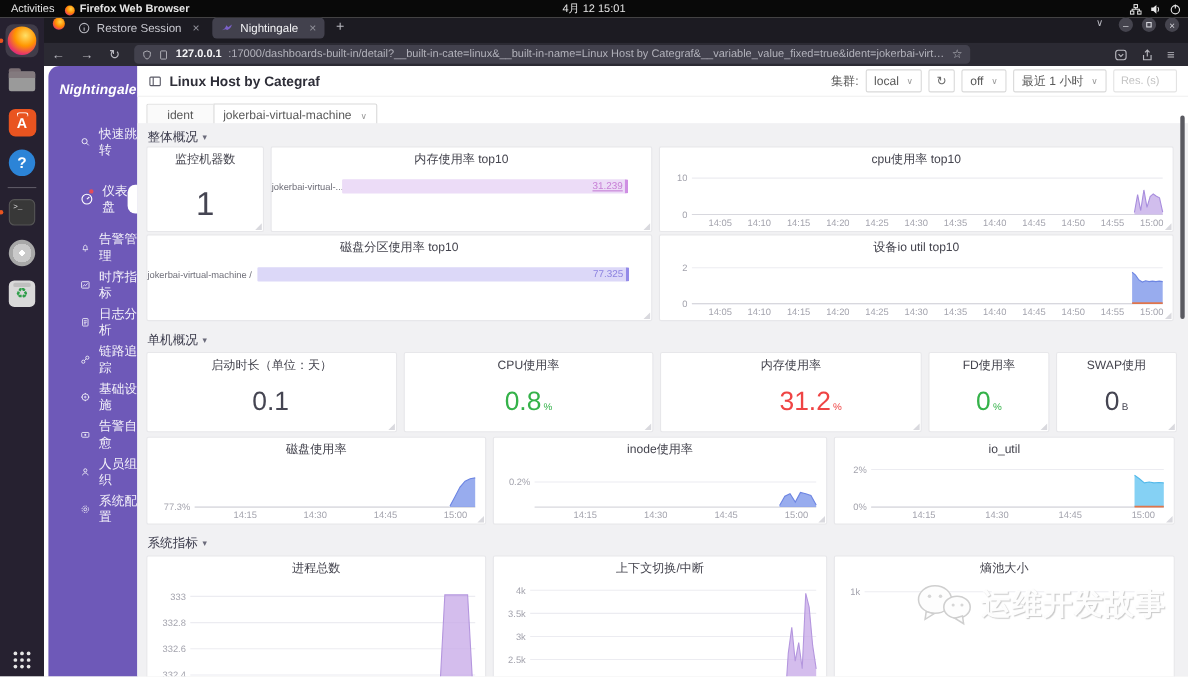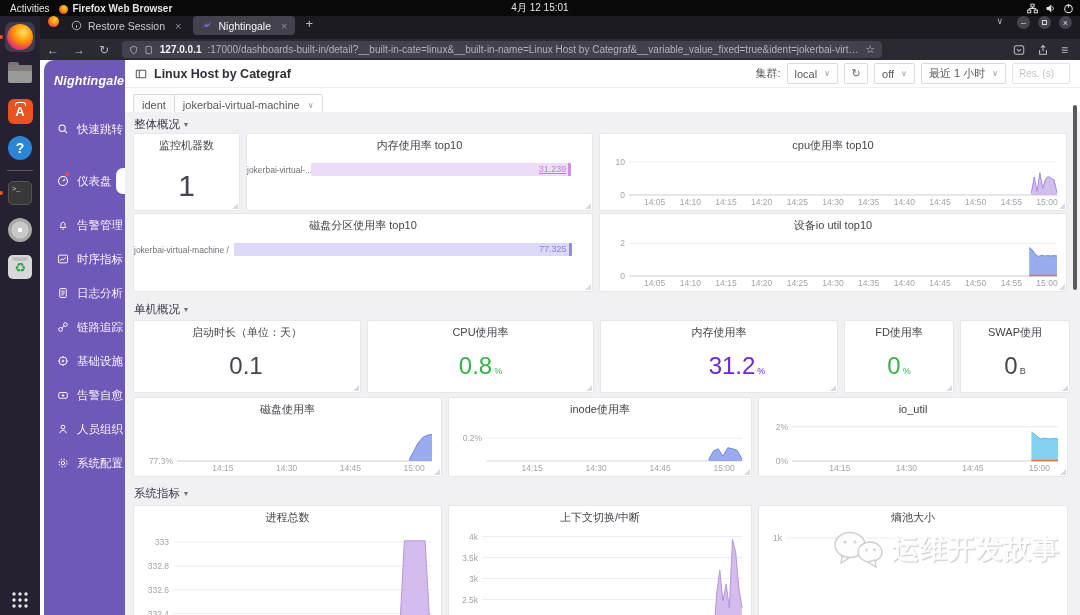--- a/index.html
+++ b/index.html
@@ -45,35 +45,35 @@
   .nvi{font-size:12px;margin:0 7px}
   .urlbox{flex:1;max-width:760px;height:17px;margin-left:6px;background:#42414d;border-radius:4px;display:flex;align-items:center;padding:0 7px;gap:6px;font-size:10px;color:#c5c5cc}
   .urlbox .host{color:#f6f6f8;font-weight:bold}
   .urlbox .path{color:#b2b2bb;white-space:nowrap;overflow:hidden;text-overflow:ellipsis}
   .urlbox .star{margin-left:auto;font-size:11px;color:#b9b9c0}
   .nav-right{display:flex;align-items:center;gap:12px;margin-left:auto;margin-right:12px;font-size:12px}
   
   .app{position:absolute;left:40px;top:60px;right:0;bottom:0;background:#fff;z-index:10}
   .nsb{position:absolute;left:4px;top:0;width:81px;bottom:0;background:#6e59b8;border-top-left-radius:10px;color:#fff}
   .nlogo{display:flex;align-items:center;gap:3px;padding:14px 0 0 10px;font-size:12.5px;font-style:italic;font-weight:bold;letter-spacing:.2px}
-  .nitem{position:relative;display:flex;align-items:center;gap:8px;height:22px;padding-left:13px;font-size:11.5px;color:rgba(255,255,255,.92)}
+  .nitem{position:relative;display:flex;align-items:center;gap:8px;height:22px;padding-left:29px;font-size:11.5px;color:rgba(255,255,255,.92)}
   .nitem .pill{position:absolute;right:0;top:-2px;width:9px;height:26px;background:#fff;border-radius:7px 0 0 7px}
   .ndot{position:absolute;left:9px;top:2px;width:4px;height:4px;border-radius:50%;background:#e34d59}
   .mt1{margin-top:22px}.mt2{margin-top:30px}.mt3{margin-top:12px}
   .main{position:absolute;left:85px;top:0;right:0;bottom:0;background:#fff}
   .hd{position:absolute;left:0;top:0;right:0;height:28px;background:#fff;display:flex;align-items:center;border-bottom:1px solid #f0f0f0}
   .hd .ttl{font-size:12.5px;font-weight:bold;color:#2e2e38;margin-left:7px}
   .hd-right{margin-left:auto;display:flex;align-items:center;gap:6px;margin-right:10px;font-size:11px;color:#595959}
   .selbox{height:21px;border:1px solid #d9d9d9;border-radius:2px;background:#fff;display:flex;align-items:center;padding:0 7px;gap:7px}
   .selbox .car{font-size:8px;color:#9a9a9a}
   .rfbtn{width:24px;height:21px;border:1px solid #d9d9d9;border-radius:2px;background:#fff;display:flex;align-items:center;justify-content:center;color:#6a6a6a;font-size:11px}
   .resin{height:21px;width:58px;border:1px solid #e3e3e3;border-radius:2px;background:#fff;font-size:10px;color:#595959;padding:0 6px;font-family:inherit}
   .resin::placeholder{color:#c3c3c3}
   .frow{position:absolute;left:8px;top:34px;height:22px;display:flex;font-size:11px;color:#595959}
-  .fkey{border:1px solid #d9d9d9;border-right:none;background:#fafafa;border-radius:2px 0 0 2px;display:flex;align-items:center;padding:0 8px}
+  .fkey{border:1px solid #d9d9d9;border-right:none;background:#fafafa;border-radius:2px 0 0 2px;display:flex;align-items:center;padding:0 18px}
   .fval{border:1px solid #d9d9d9;background:#fff;border-radius:0 2px 2px 0;display:flex;align-items:center;gap:8px;padding:0 8px}
   .canvas{position:absolute;left:0;top:52px;right:0;bottom:0;background:#f1f1f3;overflow:hidden}
   .sect{position:absolute;left:9px;font-size:11.5px;color:#39394a;display:flex;align-items:center;gap:4px}
   .sect .car{font-size:8px;color:#6a6a7a}
   .prow{position:absolute;left:0;right:0;display:flex;gap:6px;padding-left:8px}
   .panel{position:relative;background:#fff;border:1px solid #e7e7ea;border-radius:2px;flex:0 0 auto}
   .p-title{height:20px;line-height:22px;text-align:center;font-size:11px;color:#44444e;white-space:nowrap;overflow:hidden}
   .chart{position:absolute;left:3px;right:3px;top:21px;bottom:2px}
   .hdl{position:absolute;right:1px;bottom:1px;width:0;height:0;border-left:6px solid transparent;border-bottom:6px solid #d9d9de}
   .bigv{position:absolute;left:0;right:0;top:46%;text-align:center;font-size:30px;color:#454552}
@@ -478,21 +478,21 @@
           <div class="statv" style="color: rgb(69, 69, 82);"><span>0.1</span><span class="unit"></span></div>
           <span class="hdl"></span>
         </div>
         <div class="panel" style="width:227px">
           <div class="p-title">CPU使用率</div>
           <div class="statv" style="color: rgb(53, 178, 74);"><span>0.8</span><span class="unit">%</span></div>
           <span class="hdl"></span>
         </div>
         <div class="panel" style="width:238px">
           <div class="p-title">内存使用率</div>
-          <div class="statv" style="color: #6d28d9; padding-left: 36px;"><span>31.2</span><span class="unit">%</span></div>
+          <div class="statv" style="color: #ef4444; padding-left: 36px;"><span>31.2</span><span class="unit">%</span></div>
           <span class="hdl"></span>
         </div>
         <div class="panel" style="width:110px">
           <div class="p-title">FD使用率</div>
           <div class="statv" style="color: rgb(53, 178, 74);"><span>0</span><span class="unit">%</span></div>
           <span class="hdl"></span>
         </div>
         <div class="panel" style="width:110px">
           <div class="p-title">SWAP使用</div>
           <div class="statv" style="color: rgb(69, 69, 82);"><span>0</span><span class="unit">B</span></div>

